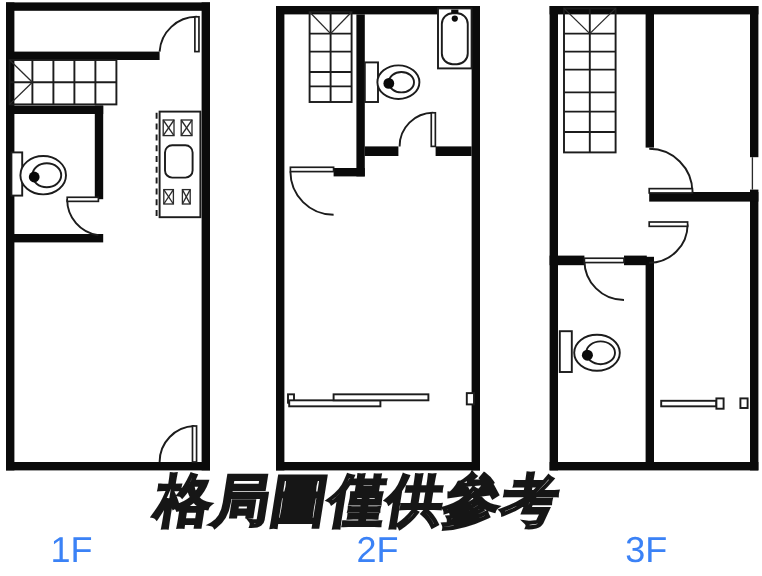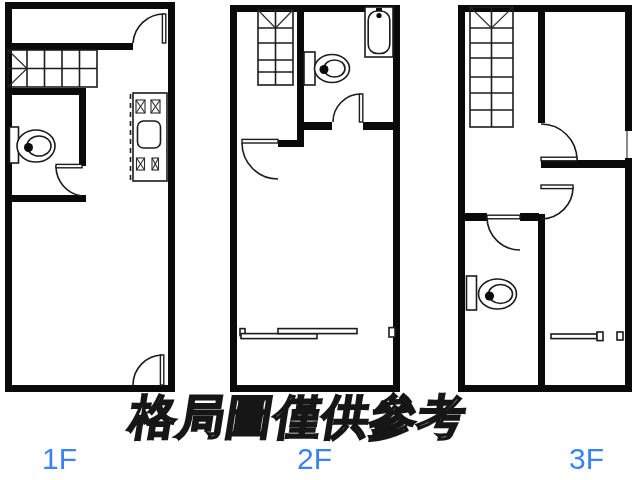--- a/index.html
+++ b/index.html
@@ -19,21 +19,21 @@
     position:absolute;left:130px;top:386px;z-index:3;
     font-size:47px;font-weight:bold;letter-spacing:1px;white-space:nowrap;
     color:#ffffff;-webkit-text-stroke:2px #161616;
     text-shadow:0 0 1px #161616;
     transform:skewX(-9deg);
   }
   .floor-label{
     position:absolute;top:442px;z-index:2;
     font-size:30px;font-weight:400;color:#3b82f6;
   }
-  #lbl-1f{left:42px;} #lbl-2f{left:297px;} #lbl-3f{left:569px;}
+  #lbl-1f{left:42px;} #lbl-2f{left:297px;} #lbl-3f{left:521px;}
 </style>
 </head>
 <body>
 
 <div class="stage">
 
   <svg width="635" height="480" viewBox="0 0 635 480">
 
     <g>
 

